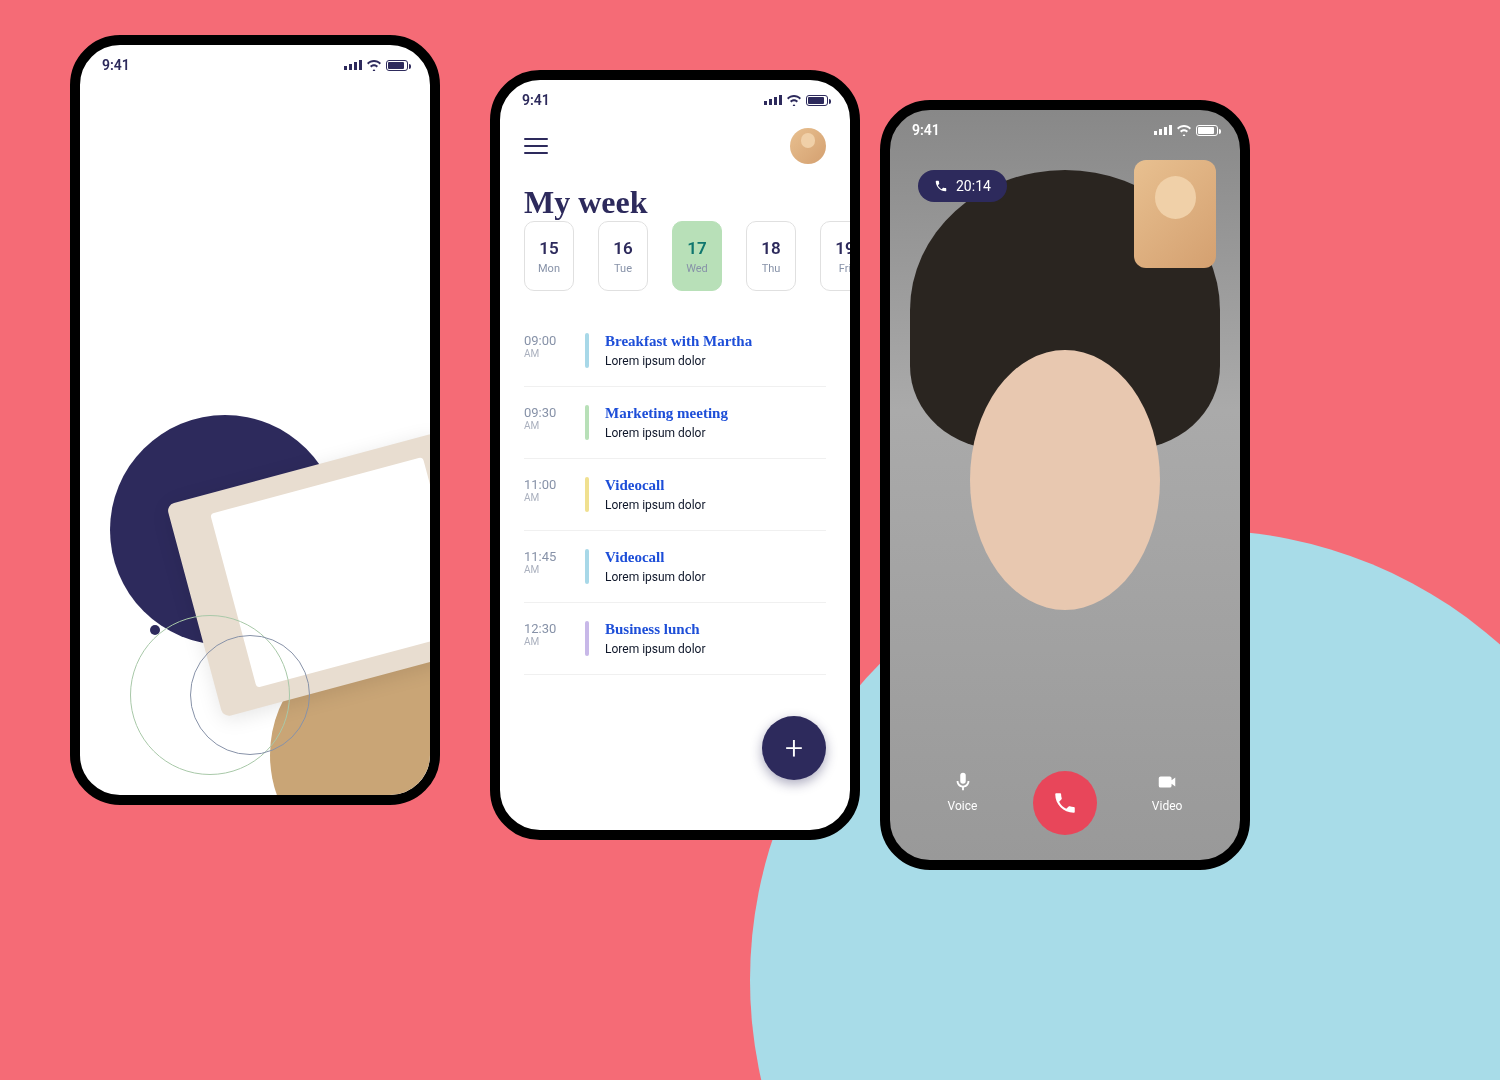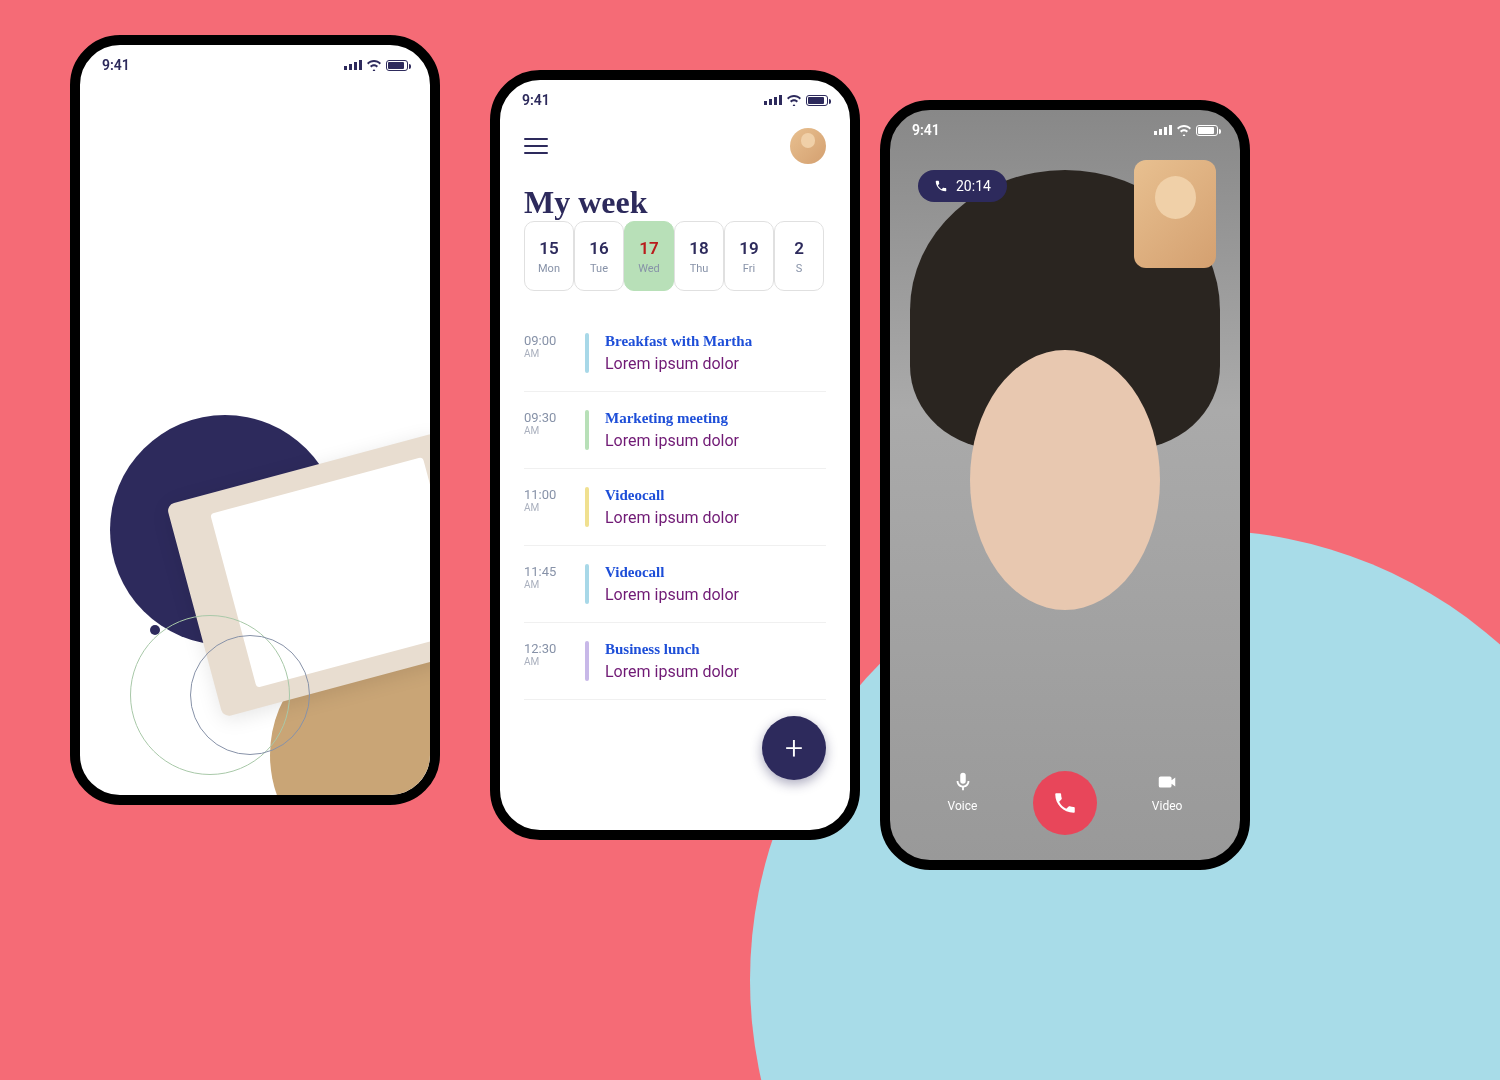--- a/index.html
+++ b/index.html
@@ -36,35 +36,35 @@
 .cork{position:absolute;width:240px;height:240px;background:#c9a576;border-radius:50%;right:-80px;bottom:-80px}
 
 
 .p2-header{display:flex;justify-content:space-between;align-items:center;padding:20px 24px}
 .menu-icon{display:flex;flex-direction:column;gap:5px}
 .menu-line{width:24px;height:2px;background:#2d2a5c;border-radius:1px}
 .avatar{width:36px;height:36px;border-radius:50%;background:linear-gradient(135deg,#e8c090,#d4a070);position:relative;overflow:hidden}
 .avatar::after{content:"";position:absolute;top:15%;left:30%;width:40%;height:40%;background:#f0d0a8;border-radius:50%}
 .p2-title{font-family:Georgia,serif;font-size:32px;font-weight:bold;color:#2d2a5c;padding:0 24px}
 .p2-subtitle{font-size:14px;color:#8792a8;padding:4px 24px 20px}
-.days{display:flex;gap:0;padding:0 24px;overflow:hidden}
+.days{display:flex;gap:24px;padding:0 24px;overflow:hidden}
 .day{min-width:50px;height:70px;border:1px solid #e0e0e0;border-radius:10px;display:flex;flex-direction:column;align-items:center;justify-content:center;gap:4px}
 .day.active{background:#b8e0b8;border-color:#b8e0b8}
 .day-num{font-size:17px;font-weight:600;color:#2d2a5c}
 .day-name{font-size:11px;color:#8792a8}
-.day.active .day-num{color:#b91c1c}
+.day.active .day-num{color:#0f766e}
 .events{padding:24px}
 .event{display:flex;gap:16px;padding:18px 0;border-bottom:1px solid #f0f0f0}
 .event-time{width:45px;display:flex;flex-direction:column}
 .event-hour{font-size:13px;color:#8792a8}
 .event-ampm{font-size:10px;color:#aab0be}
 .event-bar{width:4px;border-radius:2px}
 .event-content{flex:1}
 .event-title{font-family:Georgia,serif;font-size:15px;font-weight:bold;color:#1d4ed8;margin-bottom:4px}
-.event-desc{font-size:16px;color:#701a75}
+.event-desc{font-size:12px;color:#0f172a}
 .fab{position:absolute;right:24px;bottom:50px;width:64px;height:64px;background:#2d2a5c;border-radius:50%;display:flex;align-items:center;justify-content:center;color:#fff;font-size:32px;font-weight:300;box-shadow:0 4px 12px rgba(45,42,92,0.4)}
 
 
 .phone3{background:linear-gradient(180deg,#888 0%,#aaa 40%,#999 100%)}
 .phone3 .status-bar{color:#fff}
 .phone3 .bar,.phone3 .battery{background:transparent;border-color:#fff}
 .phone3 .bar{background:#fff}
 .phone3 .battery::before,.phone3 .battery::after{background:#fff}
 .call-pill{position:absolute;top:60px;left:28px;background:#2d2a5c;color:#fff;padding:8px 16px;border-radius:20px;display:flex;align-items:center;gap:8px;font-size:14px}
 .pip{position:absolute;top:50px;right:24px;width:82px;height:108px;border-radius:12px;background:linear-gradient(135deg,#e8c090,#d4a070);overflow:hidden}

